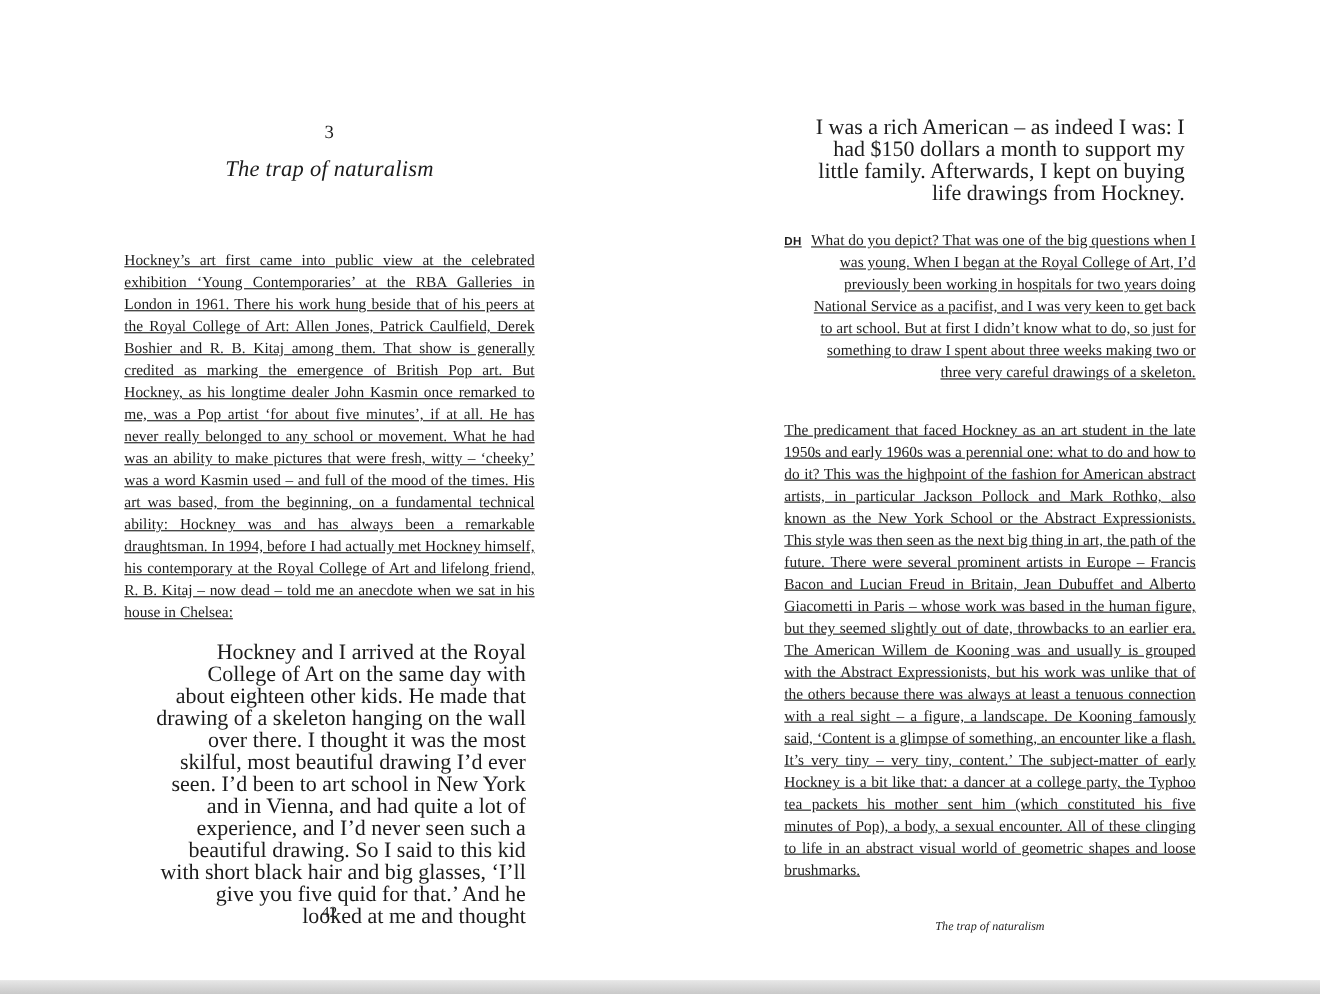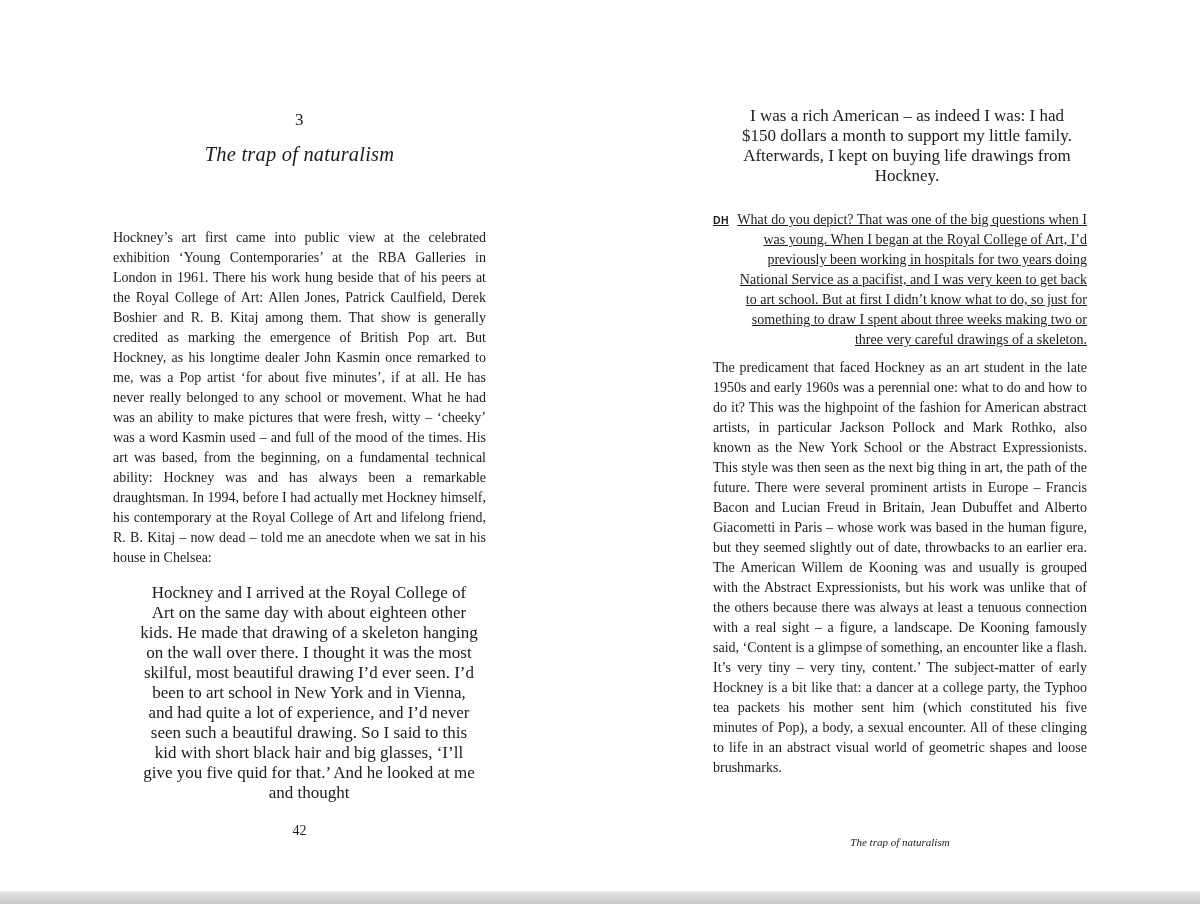--- a/index.html
+++ b/index.html
@@ -32,29 +32,30 @@
     letter-spacing: 0.2px;
   }
   .body-text {
     font-size: 14px;
     line-height: 20px;
     margin: 0;
   }
   .justified {
     text-align: justify;
     hyphens: auto;
+    text-decoration: underline;
     -webkit-hyphens: auto;
   }
   .page-left .body-text { margin-top: 62px; }
   .quote {
-    font-size: 17px;
+    font-size: 20px;
     line-height: 20px;
     margin: 15px 0 0 27px;
     padding-right: 8px;
-    text-align: center;
+    text-align: right;
   }
   .folio-left {
     position: absolute;
     left: 113px;
     top: 823px;
     width: 373px;
     text-align: center;
     font-size: 14px;
   }
   .page-right {
@@ -81,21 +82,21 @@
     letter-spacing: 0.3px;
     padding-top: 4px;
   }
   .dialogue-text {
     margin: 0;
     font-size: 14px;
     line-height: 20px;
     text-align: right;
     flex: 1;
   }
-  .page-right .body-text { margin-top: 8px; }
+  .page-right .body-text { margin-top: 32px; }
   .footer-right {
     position: absolute;
     left: 713px;
     top: 836px;
     width: 374px;
     text-align: center;
   }
   .running-title {
     font-style: italic;
     font-size: 11px;

